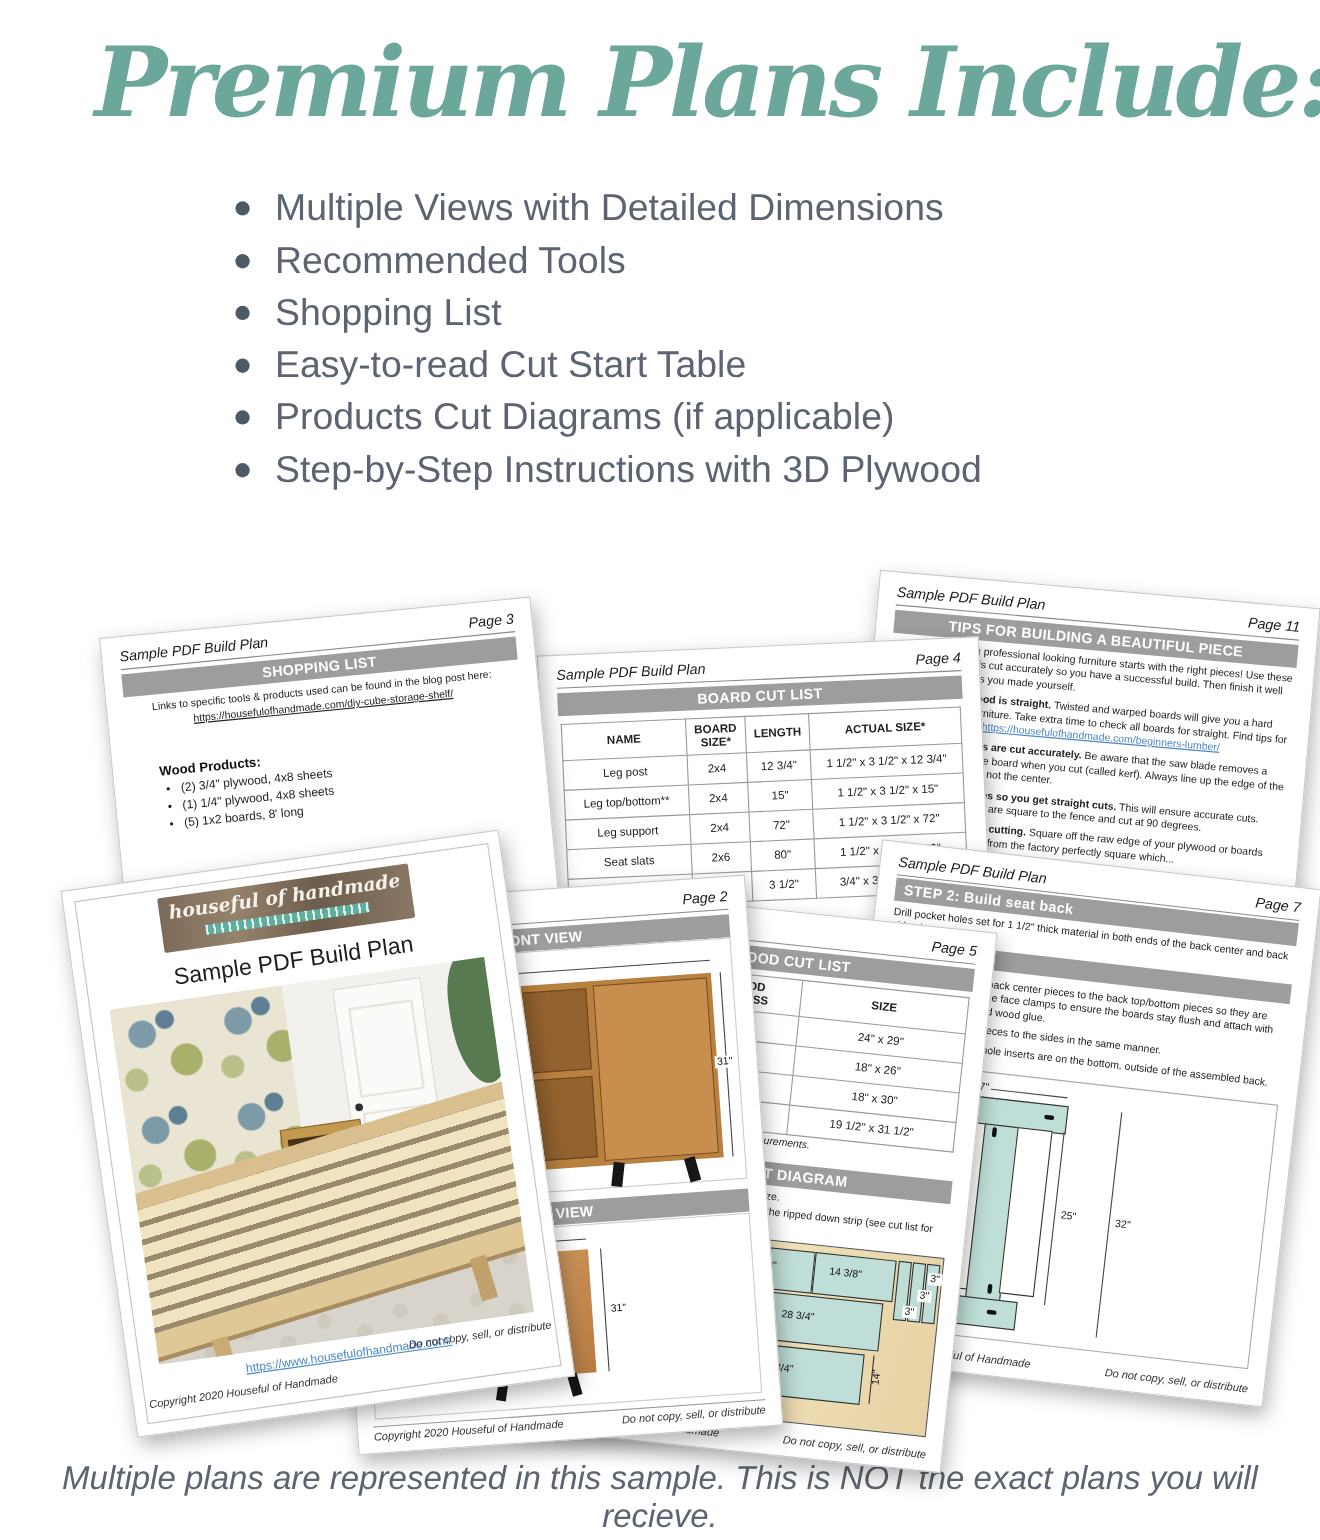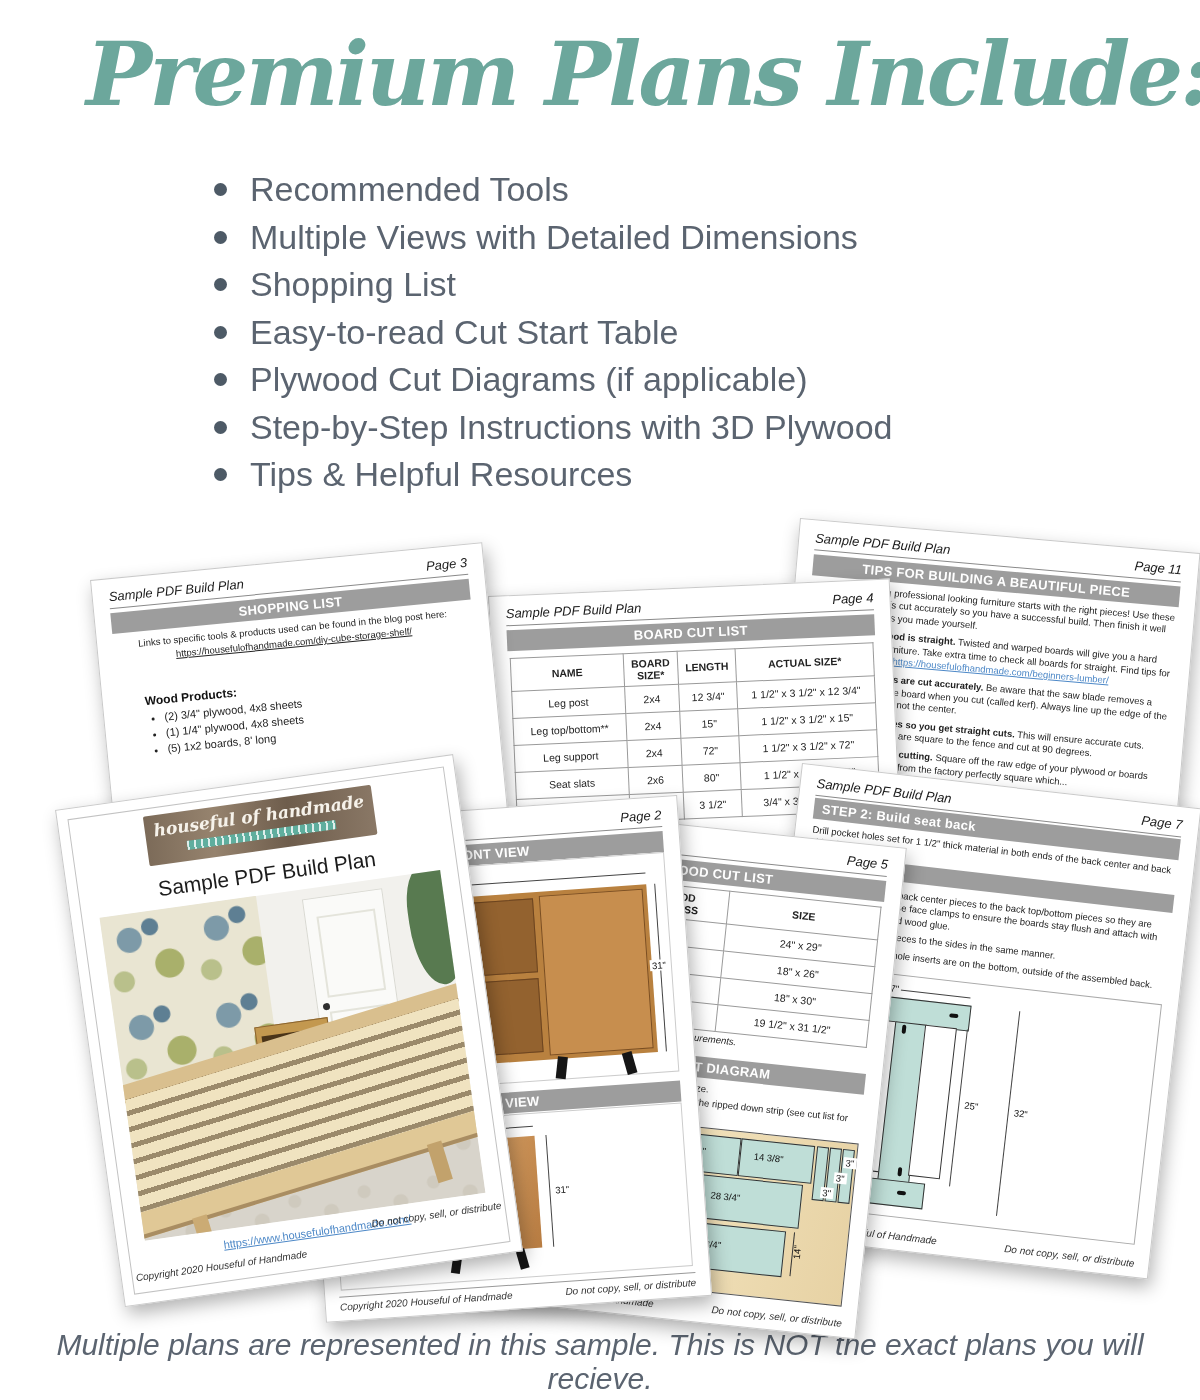--- a/index.html
+++ b/index.html
@@ -35,27 +35,26 @@
   .tp{position:absolute;background:#BFDED7;border:1px solid #333;}
   .ph{position:absolute;width:9px;height:4px;background:#111;border-radius:2px;}
   .figbox{position:absolute;border:1px solid #aaa;background:#fff;}
 </style>
 </head>
 <body>
 
 <div class="hero-title">Premium Plans Include:</div>
 
 <ul class="features">
+  <li>Multiple Views with Detailed Dimensions</li>
   <li>Recommended Tools</li>
-  <li>Multiple Views with Detailed Dimensions</li>
   <li>Shopping List</li>
   <li>Easy-to-read Cut Start Table</li>
-  <li>Plywood Cut Diagrams (if applicable)</li>
+  <li>Products Cut Diagrams (if applicable)</li>
   <li>Step-by-Step Instructions with 3D Plywood</li>
-  <li>Tips &amp; Helpful Resources</li>
 </ul>
 
 <div class="page" style="left:800px;top:518px;width:400px;height:500px;transform:rotate(5deg);z-index:1;">
   <div class="trow">
     <span>Sample PDF Build Plan</span>
     <span>Page 11</span>
   </div>
   <div class="bar" style="top:34px;">TIPS FOR BUILDING A BEAUTIFUL PIECE</div>
   <div class="tiny" style="position:absolute;top:60px;left:17px;right:15px;">
     <div>The key to building professional looking furniture starts with the right pieces! Use these tips so each piece is cut accurately so you have a successful build. Then finish it well so no one will guess you made yourself.</div>

